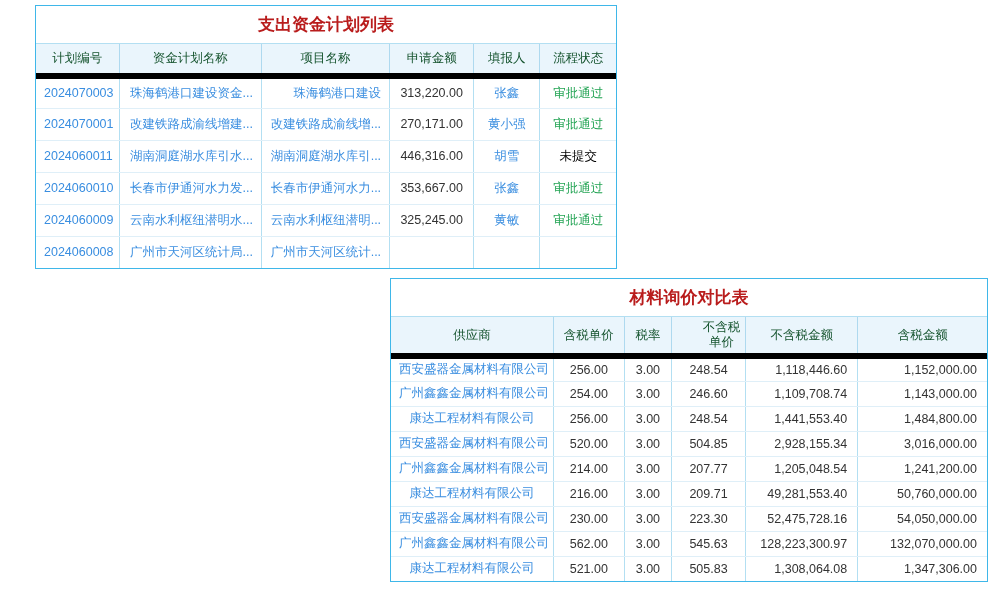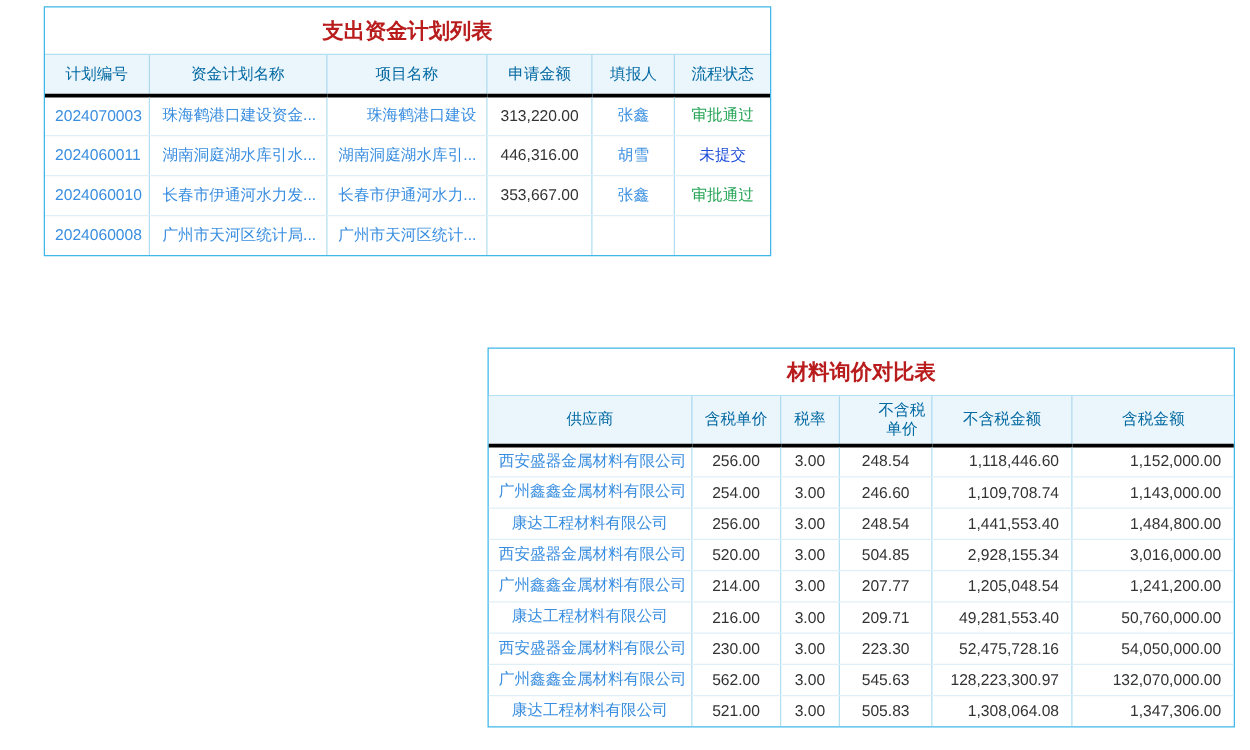--- a/index.html
+++ b/index.html
@@ -25,26 +25,26 @@
     display: flex; align-items: center; justify-content: center;
   }
   table {
     border-collapse: collapse;
     table-layout: fixed;
     width: 100%;
     font-size: 12.5px;
   }
   th {
     background: #eaf5fc;
-    color: #0369a1;
+    color: #14532d;
     font-weight: normal;
     text-align: center;
     vertical-align: middle;
     border-right: 1px solid #aed9ef;
-    border-bottom: 3px solid #000000;
+    border-bottom: 6px solid #000000;
     padding: 0 3px;
     box-sizing: border-box;
   }
   th:last-child { border-right: none; }
   td {
     border-right: 1px solid #b3dff2;
     border-bottom: 1px solid #dfeff8;
     padding: 0 8px;
     white-space: nowrap;
     overflow: hidden;
@@ -100,33 +100,49 @@
     <tbody>
         <tr class="data-row">
     <td class="c-link center">2024070003</td>
     <td class="c-link left">珠海鹤港口建设资金...</td>
     <td class="c-link left">珠海鹤港口建设</td>
     <td class="center">313,220.00</td>
     <td class="c-link center">张鑫</td>
     <td class="center" style="color: rgb(35, 164, 84);">审批通过</td>
   </tr>
         <tr class="data-row">
+    <td class="c-link center">2024070001</td>
+    <td class="c-link left">改建铁路成渝线增建...</td>
+    <td class="c-link left">改建铁路成渝线增...</td>
+    <td class="center">270,171.00</td>
+    <td class="c-link center">黄小强</td>
+    <td class="center" style="color: rgb(35, 164, 84);">审批通过</td>
+  </tr>
+        <tr class="data-row">
     <td class="c-link center">2024060011</td>
     <td class="c-link left">湖南洞庭湖水库引水...</td>
     <td class="c-link left">湖南洞庭湖水库引...</td>
     <td class="center">446,316.00</td>
     <td class="c-link center">胡雪</td>
-    <td class="center" style="color: #1d4ed8;">未提交</td>
+    <td class="center" style="color: #000000;">未提交</td>
   </tr>
         <tr class="data-row">
     <td class="c-link center">2024060010</td>
     <td class="c-link left">长春市伊通河水力发...</td>
     <td class="c-link left">长春市伊通河水力...</td>
     <td class="center">353,667.00</td>
     <td class="c-link center">张鑫</td>
+    <td class="center" style="color: rgb(35, 164, 84);">审批通过</td>
+  </tr>
+        <tr class="data-row">
+    <td class="c-link center">2024060009</td>
+    <td class="c-link left">云南水利枢纽潜明水...</td>
+    <td class="c-link left">云南水利枢纽潜明...</td>
+    <td class="center">325,245.00</td>
+    <td class="c-link center">黄敏</td>
     <td class="center" style="color: rgb(35, 164, 84);">审批通过</td>
   </tr>
         <tr class="data-row">
     <td class="c-link center">2024060008</td>
     <td class="c-link left">广州市天河区统计局...</td>
     <td class="c-link left">广州市天河区统计...</td>
     <td class="center"></td>
     <td class="c-link center"></td>
     <td class="center"></td>
   </tr>

